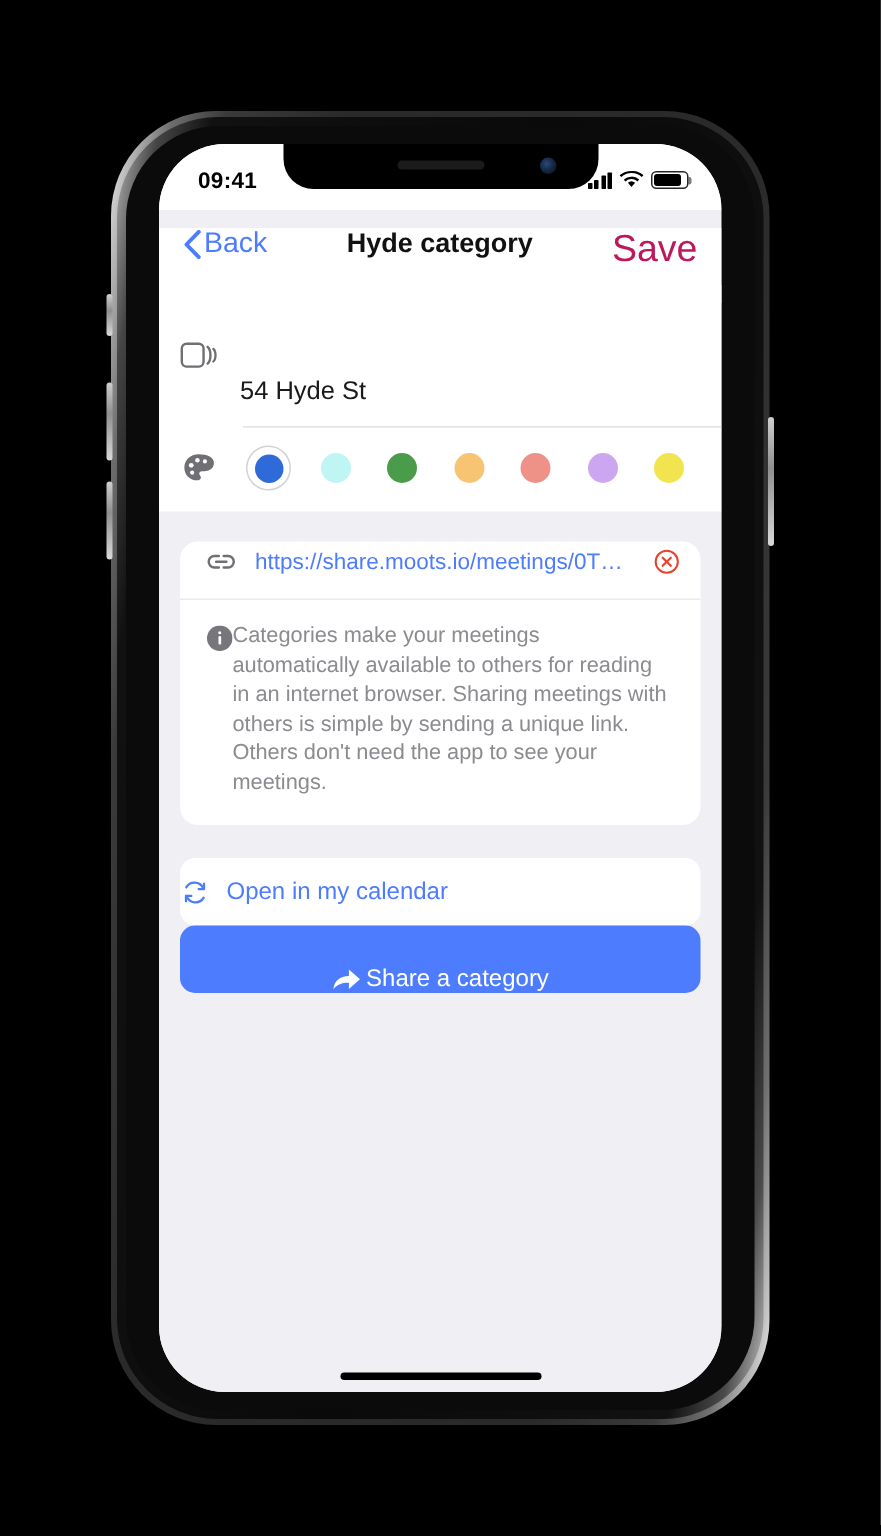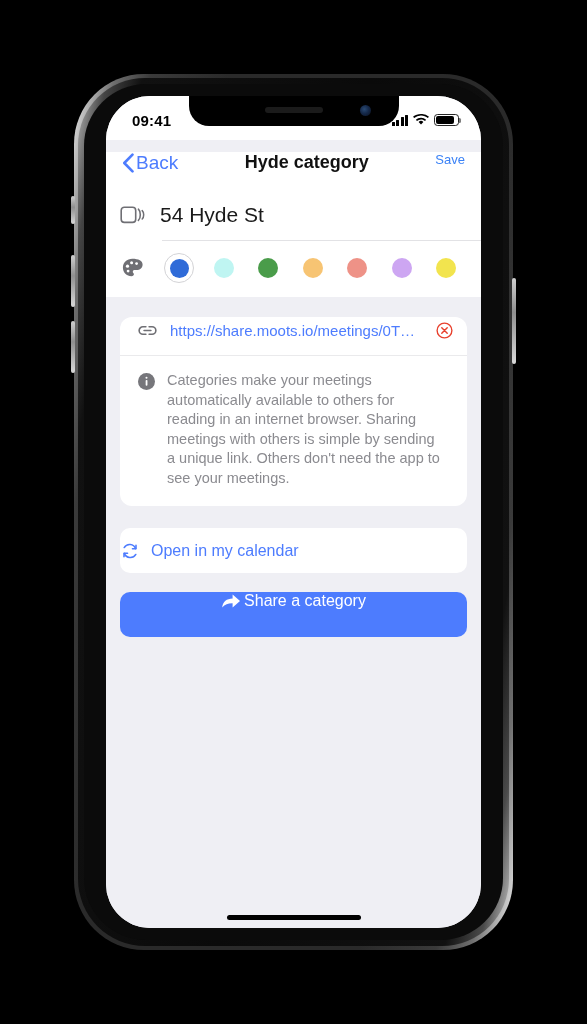--- a/index.html
+++ b/index.html
@@ -99,34 +99,34 @@
   .navbar{
     position:absolute; top:56px; left:0; right:0; height:50px;
     background:#fff; display:flex; align-items:flex-start;
     justify-content:space-between; padding:0 16px; z-index:15;
   }
   .nav-back{
     display:flex; align-items:center; gap:2px;
     color:#4D7CFE; font-size:19px; cursor:pointer;
   }
   .nav-title{ font-size:18px; font-weight:bold; color:#111; }
-  .nav-save{ color:#3b82f6; font-size:13px; cursor:pointer; }
+  .nav-save{ color:#be185d; font-size:25px; cursor:pointer; }
 
   
   .content{
     position:absolute; top:94px; left:0; right:0; bottom:0;
     background:#EFEFF4; overflow:hidden;
   }
 
   .name-card{ background:#fff; padding:0 0 0 0; }
   .name-row{
     display:flex; align-items:center; gap:14px;
     padding:13px 16px 13px 14px; min-height:48px;
   }
-  .name-value{ font-size:21px; color:#1a1a1a; }
+  .name-value{ font-size:17px; color:#1a1a1a;margin-top:48px; }
   .name-divider{ height:1px; background:#e2e2e5; margin-left:56px; }
 
   .color-row{
     display:flex; align-items:center; gap:0;
     padding:12px 14px 14px 14px;
   }
   .palette-icon{ width:26px; display:flex; justify-content:center; flex:none; }
   .swatches{ display:flex; align-items:center; flex:1; justify-content:space-between; padding-left:18px; padding-right:6px; }
   .swatch-wrap{
     width:30px; height:30px; border-radius:50%;
@@ -150,33 +150,33 @@
   .link-row{
     display:flex; align-items:center; gap:13px;
     padding:4px 14px 15px 18px;
   }
   .link-text{
     font-size:15px; color:#4D7CFE; flex:1;
     white-space:nowrap; overflow:hidden; cursor:pointer;
   }
   .del-btn{ width:17px; height:17px; flex:none; cursor:pointer; }
   .card-divider{ height:1px; background:#eaeaec; }
-  .note-row{ display:flex; gap:12px; padding:15px 22px 18px 18px; }
+  .note-row{ display:flex; gap:0; padding:15px 22px 18px 18px; }
   .note-text{ font-size:14.5px; line-height:19.5px; color:#8b8b90; }
 
   
   .btn-white{
     margin:22px 14px 0 14px; height:45px; background:#fff;
     border-radius:10px; display:flex; align-items:center;
     justify-content:flex-start; gap:11px; cursor:pointer;
   }
   .btn-white-label{ font-size:16px; color:#4D7CFE; }
   .btn-blue{
-    margin:19px 14px 0 14px; height:45px; background:#4D7CFE;
-    border-radius:10px; display:flex; align-items:flex-start;
+    margin:0 14px 0 14px; height:45px; background:#4D7CFE;
+    border-radius:10px; display:flex; align-items:flex-end;
     justify-content:center; gap:3px; cursor:pointer;
   }
   .btn-blue-label{ font-size:16px; color:#fff; }
 
   .home-indicator{
     position:absolute; bottom:8px; left:50%; transform:translateX(-50%);
     width:134px; height:5px; border-radius:3px; background:#000;
   }
   svg{ display:block; }
 </style>

